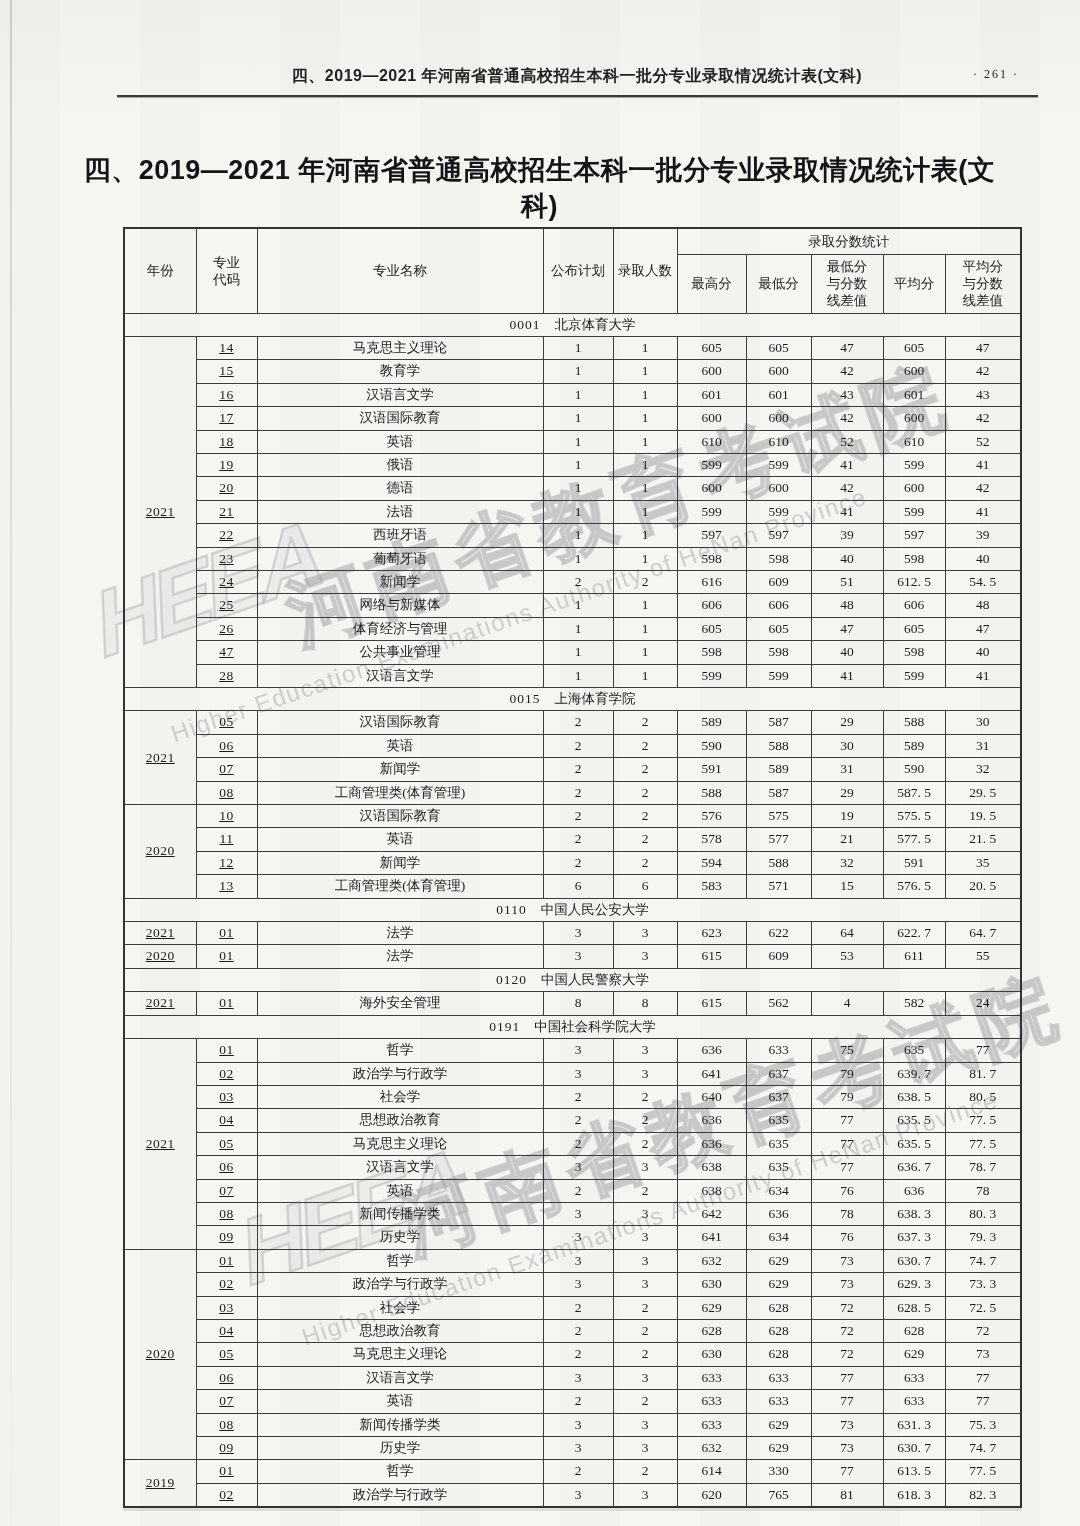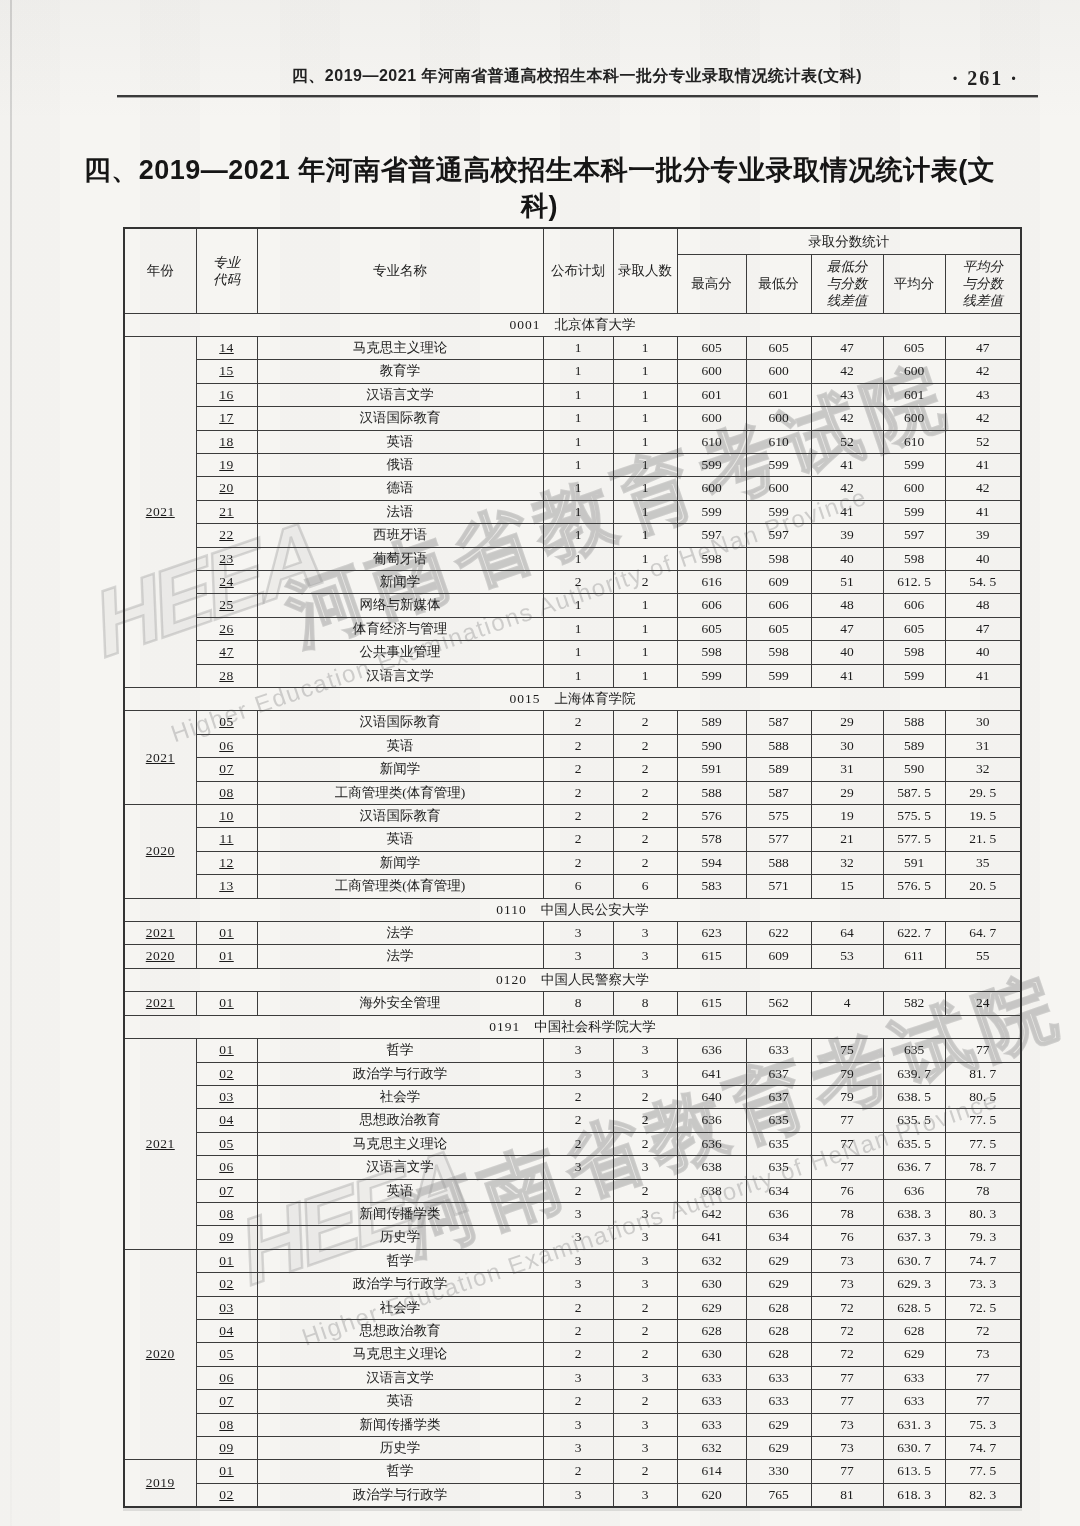--- a/index.html
+++ b/index.html
@@ -16,21 +16,21 @@
   .scan-edge{position:absolute;left:10px;top:0;width:2px;height:100%;
     background:linear-gradient(180deg,rgba(150,150,150,.38),rgba(170,170,170,.18) 60%,rgba(170,170,170,.05));}
   .scan-tint{position:absolute;inset:0;pointer-events:none;
     background:
       repeating-linear-gradient(90deg,rgba(120,120,120,.025) 0 60px,rgba(255,255,255,0) 60px 140px),
       linear-gradient(180deg,rgba(140,140,140,.05),rgba(255,255,255,0) 120px);}
   
   .running-header{position:absolute;left:117px;top:66px;width:920px;
     font-family:"Liberation Sans","DejaVu Sans",sans-serif;}
   .rh-text{display:block;text-align:center;font-size:16px;font-weight:700;color:#222;letter-spacing:.5px;}
-  .rh-page{position:absolute;right:18px;top:1px;font-size:20px;font-weight:700;
+  .rh-page{position:absolute;right:18px;top:1px;font-size:12px;font-weight:400;
     font-family:"Liberation Serif",serif;color:#222;letter-spacing:2px;}
   .header-rule{position:absolute;left:117px;top:95px;width:921px;height:3px;
     background:linear-gradient(180deg,#3a3a3a 0 2px,rgba(90,90,90,.5) 2px 3px);border:none;}
   
   .doc-title{position:absolute;left:78px;top:152px;width:923px;margin:0;
     text-align:center;font-family:"Liberation Sans","DejaVu Sans",sans-serif;
     font-size:27px;font-weight:700;color:#151515;letter-spacing:.5px;}
   
   .watermark{position:absolute;pointer-events:none;z-index:0;white-space:nowrap;
     font-family:"Liberation Sans","DejaVu Sans",sans-serif;
@@ -51,21 +51,21 @@
   
   table.stats{position:absolute;left:123px;top:227px;width:897px;z-index:1;
     border-collapse:collapse;table-layout:fixed;
     font-size:13.5px;color:#1c1c1c;}
   table.stats th,table.stats td{border:1px solid #3c3c3c;padding:0;text-align:center;
     vertical-align:middle;overflow:hidden;}
   table.stats{border:2px solid #333;box-shadow:0 3px 0 rgba(130,130,130,.22);}
   thead th{font-weight:400;line-height:17px;}
   .tier1{height:26px;}
   .tier2 th{height:58px;}
-  .prewrap{white-space:pre-line;font-style:italic;}
+  .prewrap{white-space:pre-line;}
   tbody td{height:22.4px;line-height:22.4px;}
   td.school-cell{text-align:left;padding-left:8px;}
   td.school-cell .school-code{letter-spacing:1px;margin-top:28px;}
   td.school-cell .school-name{margin-left:14px;}
   td.name-cell{text-align:left;padding-left:12px;}
   td.year-cell,td.code-cell{letter-spacing:.5px;text-decoration:underline;}
 </style>
 </head>
 <body>
 

